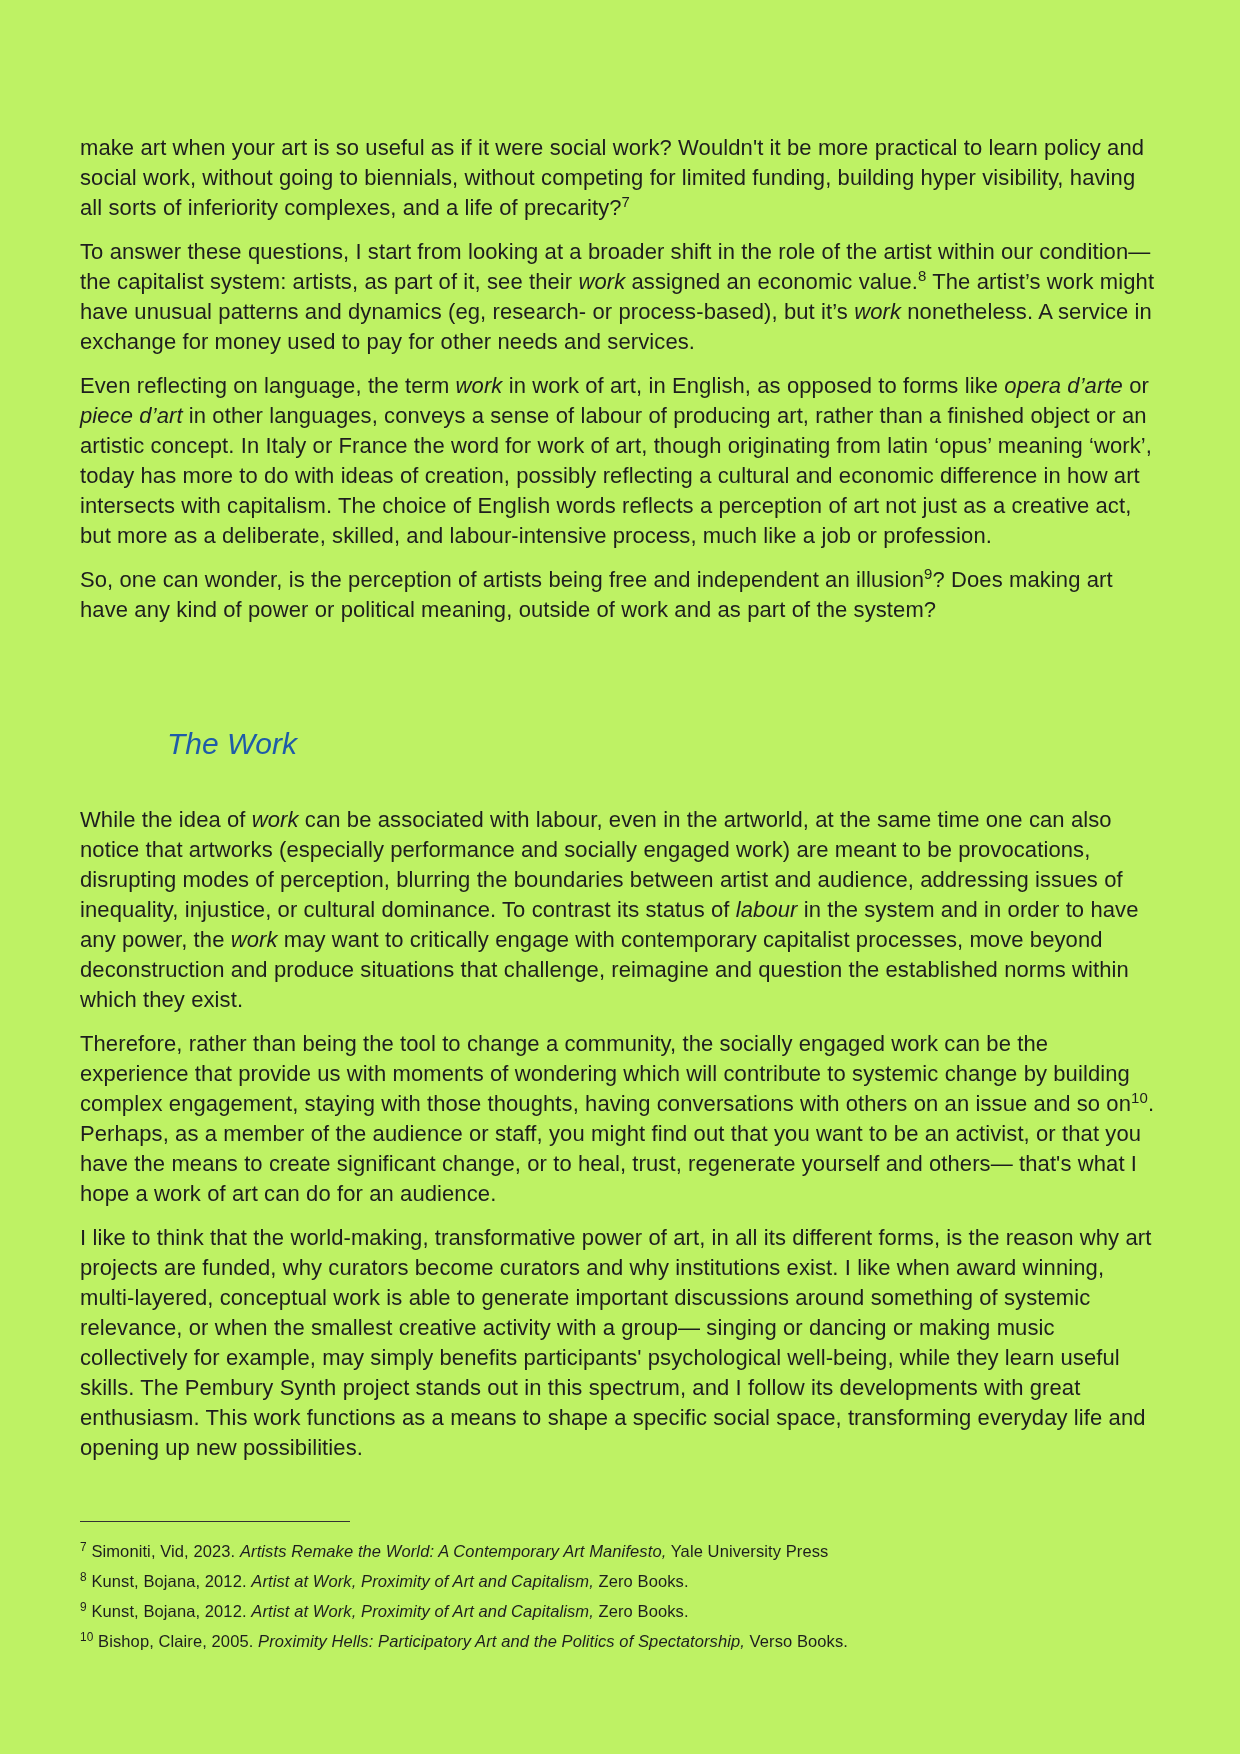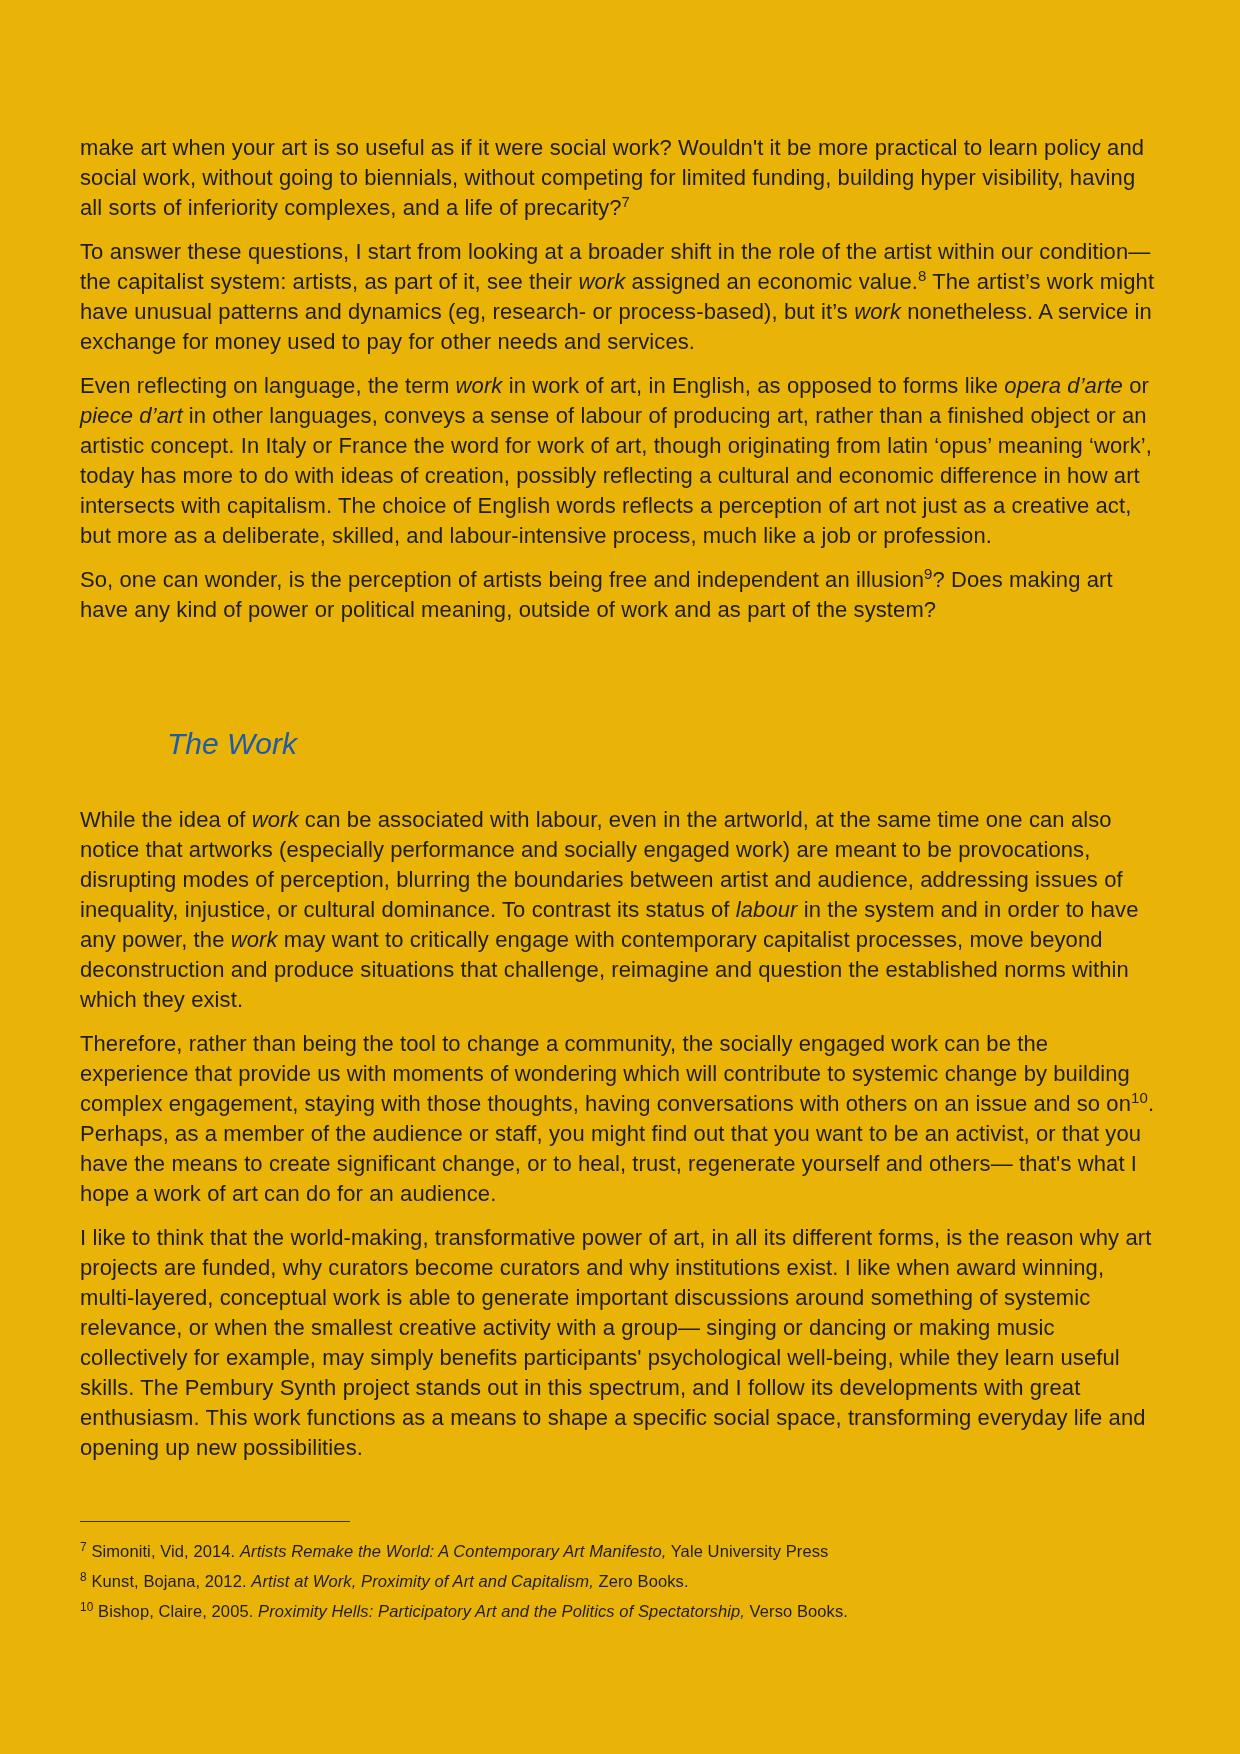--- a/index.html
+++ b/index.html
@@ -5,21 +5,21 @@
   html, body {
     margin: 0;
     padding: 0;
     background: #ffffff;
   }
   .page {
     position: relative;
     width: 1240px;
     height: 1754px;
     margin: 0 auto;
-    background: #eab308;
+    background: #bef264;
     font-family: "Liberation Sans", sans-serif;
     color: #1e1e1e;
     overflow: hidden;
     box-sizing: border-box;
     padding: 133px 80px 0 80px;
   }
   .body-text p.para {
     font-size: 22px;
     line-height: 30px;
     margin: 0 0 14px 0;
@@ -80,17 +80,18 @@
 
     <h2 class="section-heading">The Work</h2>
 
     <p class="para"><span>While the idea of </span><em>work</em><span> can be associated with labour, even in the artworld, at the same time one can also notice that artworks (especially performance and socially engaged work) are meant to be provocations, disrupting modes of perception, blurring the boundaries between artist and audience, addressing issues of inequality, injustice, or cultural dominance. To contrast its status of </span><em>labour</em><span> in the system and in order to have any power, the </span><em>work</em><span> may want to critically engage with contemporary capitalist processes, move beyond deconstruction and produce situations that challenge, reimagine and question the established norms within which they exist.</span></p>
     <p class="para"><span>Therefore, rather than being the tool to change a community, the socially engaged work can be the experience that provide us with moments of wondering which will contribute to systemic change by building complex engagement, staying with those thoughts, having conversations with others on an issue and so on</span><sup>10</sup><span>. Perhaps, as a member of the audience or staff, you might find out that you want to be an activist, or that you have the means to create significant change, or to heal, trust, regenerate yourself and others— that's what I hope a work of art can do for an audience.</span></p>
     <p class="para"><span>I like to think that the world-making, transformative power of art, in all its different forms, is the reason why art projects are funded, why curators become curators and why institutions exist. I like when award winning, multi-layered, conceptual work is able to generate important discussions around something of systemic relevance, or when the smallest creative activity with a group— singing or dancing or making music collectively for example, may simply benefits participants' psychological well-being, while they learn useful skills. The Pembury Synth project stands out in this spectrum, and I follow its developments with great enthusiasm. This work functions as a means to shape a specific social space, transforming everyday life and opening up new possibilities.</span></p>
   </div>
 
   <div class="footnote-block">
     <div class="footnote-separator"></div>
-    <p class="footnote"><sup>7</sup><span> Simoniti, Vid, 2014. </span><em>Artists Remake the World: A Contemporary Art Manifesto,</em><span> Yale University Press</span></p>
+    <p class="footnote"><sup>7</sup><span> Simoniti, Vid, 2023. </span><em>Artists Remake the World: A Contemporary Art Manifesto,</em><span> Yale University Press</span></p>
     <p class="footnote"><sup>8</sup><span> Kunst, Bojana, 2012. </span><em>Artist at Work, Proximity of Art and Capitalism,</em><span> Zero Books.</span></p>
+    <p class="footnote"><sup>9</sup><span> Kunst, Bojana, 2012. </span><em>Artist at Work, Proximity of Art and Capitalism,</em><span> Zero Books.</span></p>
     <p class="footnote"><sup>10</sup><span> Bishop, Claire, 2005. </span><em>Proximity Hells: Participatory Art and the Politics of Spectatorship,</em><span> Verso Books.</span></p>
   </div>
 </div>
 
 </body></html>

